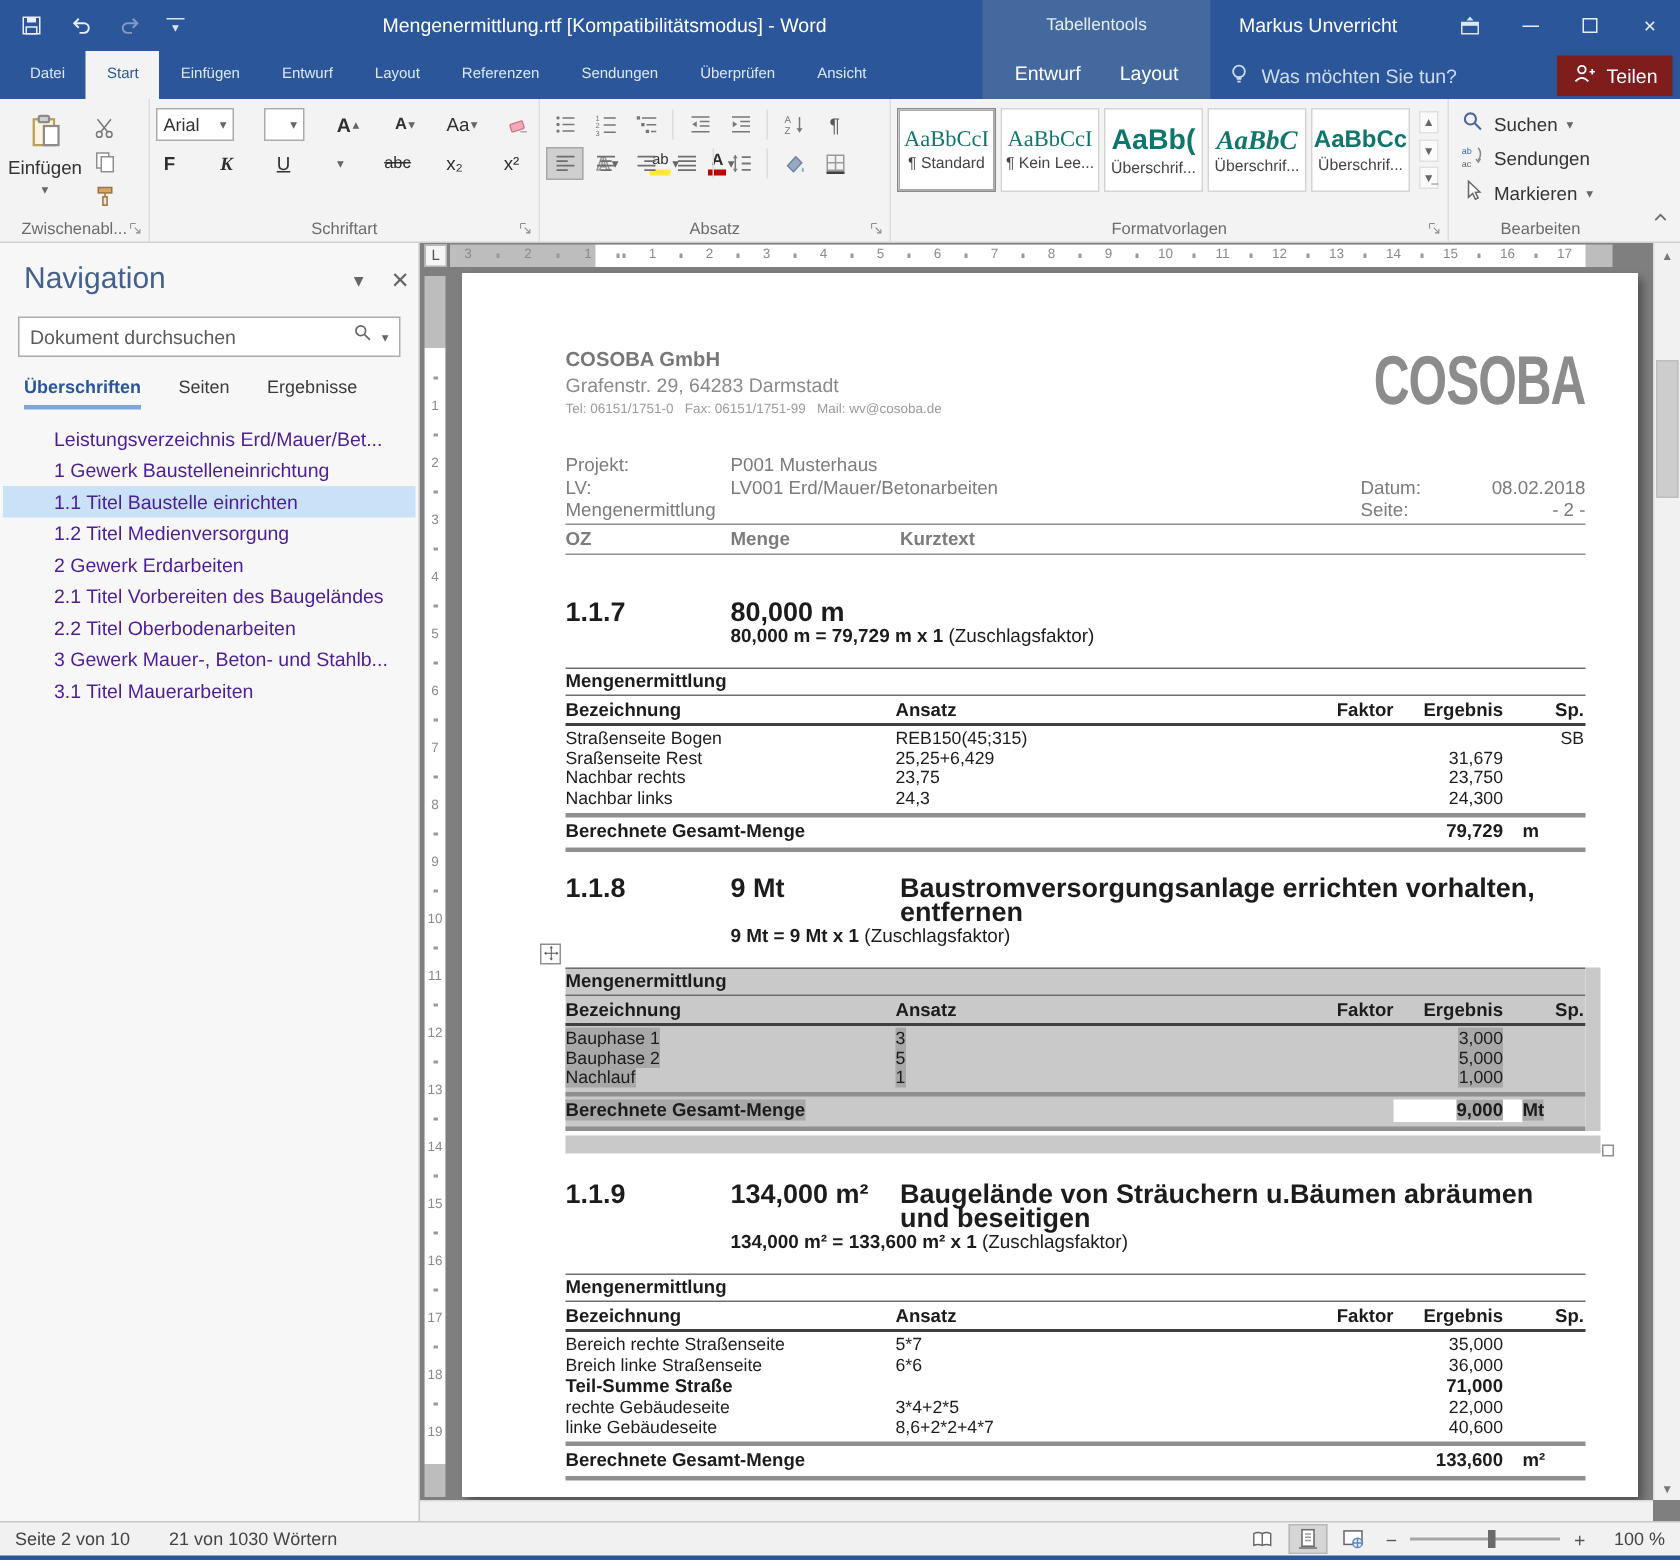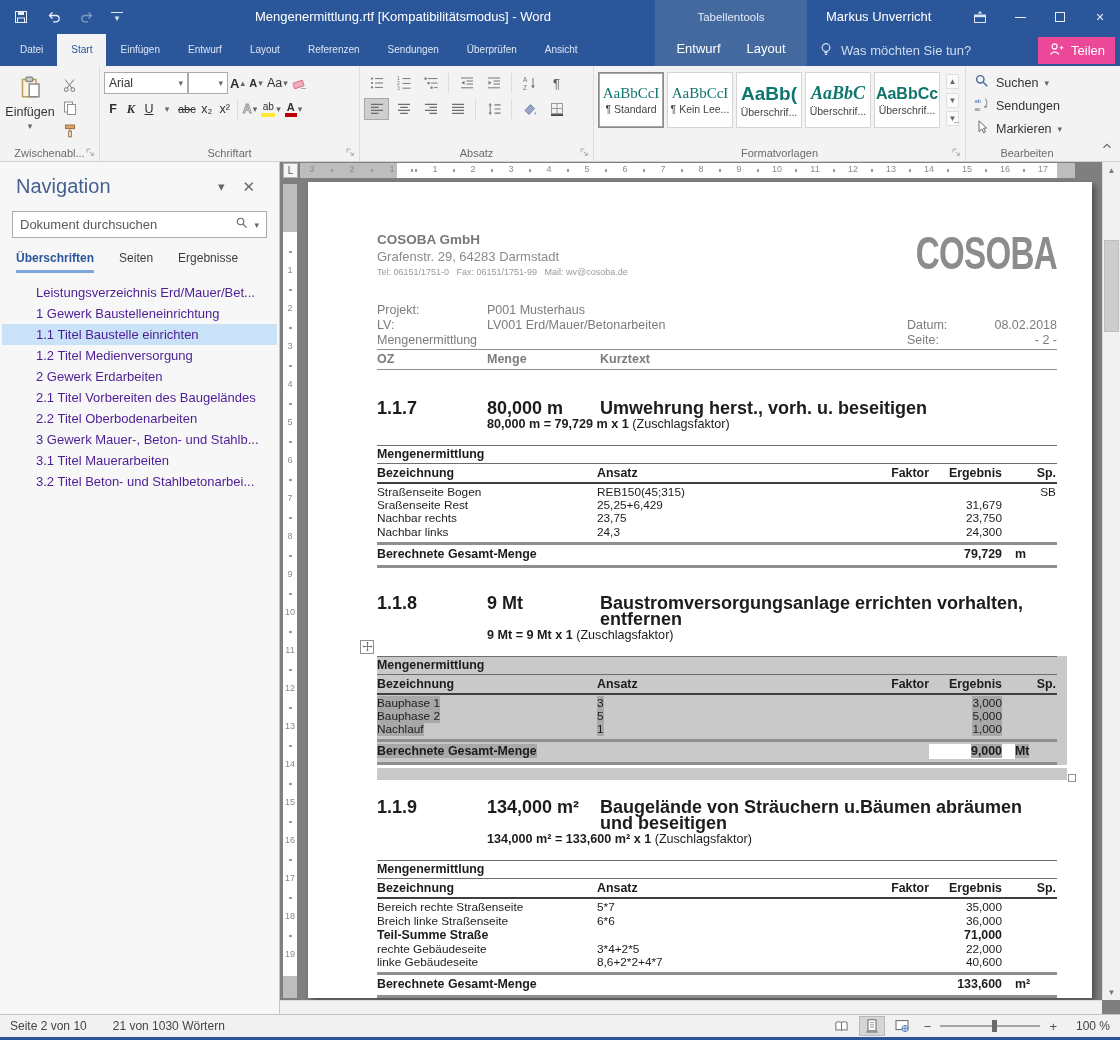--- a/index.html
+++ b/index.html
@@ -21,33 +21,33 @@
   .winicons{position:absolute;right:0;top:0;display:flex;height:34px}
   .winbtn{width:40px;height:34px;display:grid;place-items:center;font-size:14px;color:#e9eefb}
   .minbar{width:11px;height:1px;background:#e9eefb}
   .maxbox{width:10px;height:10px;border:1px solid #e9eefb}
 
   
   .tabrow{height:32px;background:#2b579a;display:flex;padding-left:6px;position:relative}
   .rtab{padding:0 14px;line-height:32px;font-size:10px;color:#dce6f5;white-space:nowrap}
   .rtab.active{background:#f3f3f3;color:#2b579a}
   .tellme{position:absolute;left:818px;top:0;height:32px;display:flex;align-items:center;gap:7px;font-size:13px;color:#cfdcf0}
-  .sharebtn{position:absolute;right:5px;top:3px;height:27px;background:#ec4899;color:#fff;display:flex;align-items:center;gap:7px;padding:0 10px;font-size:13px}
+  .sharebtn{position:absolute;right:5px;top:3px;height:27px;background:#7f1d1d;color:#fff;display:flex;align-items:center;gap:7px;padding:0 10px;font-size:13px}
 
   
   .ribbon{height:96px;background:#f3f3f3;border-bottom:1px solid #d0d0d0;display:flex;position:relative}
   .rgroup{position:relative;padding:4px 4px 16px 4px;border-right:1px solid #ddd;flex:none}
   .rlabel{position:absolute;bottom:2px;left:0;right:0;text-align:center;font-size:11px;color:#6b6b6b;white-space:nowrap;overflow:hidden}
   .launcher{position:absolute;bottom:3px;right:3px;width:11px;height:11px;display:grid;place-items:center}
   .g-clip{width:100px;display:flex;gap:2px}
   .pastebig{width:52px;display:flex;flex-direction:column;align-items:center;padding-top:4px;gap:2px;font-size:12.5px;color:#333}
   .clipcol{display:flex;flex-direction:column;gap:3px;padding-top:5px}
   .smbtn{width:24px;height:20px;display:grid;place-items:center}
   .g-font{width:260px}
-  .fontrow{display:flex;align-items:center;gap:0;height:26px}
+  .fontrow{display:flex;align-items:center;gap:20px;height:26px}
   .combo{background:#fff;border:1px solid #ababab;height:22px;display:flex;align-items:center;justify-content:space-between;font-size:12px;color:#333;padding:0 4px}
   .combo .car{font-size:9px;color:#666}
   .cfont{width:84px}.csize{width:40px}
   .fbtn{height:22px;min-width:18px;padding:0 2px;display:flex;align-items:center;justify-content:center;font-size:12.5px;color:#2f2f2f;gap:1px}
   .fsep{width:1px;height:20px;background:#dcdcdc;margin:0 3px}
   .b-b{font-weight:bold}.b-i{font-style:italic;font-family:"Liberation Serif",serif;font-weight:bold}.b-u{text-decoration:underline}
   .b-st{text-decoration:line-through;font-size:11px}
   .stack{display:flex;flex-direction:column;align-items:center;line-height:10px}
   .hlbar{width:14px;height:4px;background:#ffe733;margin-top:1px}
   .fcbar{width:12px;height:4px;background:#c00000;margin-top:1px}
@@ -70,21 +70,21 @@
   .stys{display:flex;flex-direction:column;justify-content:space-between;height:56px;padding:2px 0 2px 3px}
   .stysb{width:13px;height:15px;display:grid;place-items:center;font-size:8px;color:#666;border:1px solid #e0e0e0;background:#fafafa}
   .g-edit{width:122px;display:flex;flex-direction:column;gap:1px;padding-top:5px}
   .ebtn{display:flex;align-items:center;gap:6px;font-size:12.5px;color:#333;padding:2px 4px;white-space:nowrap}
   .ecar{font-size:9px;color:#666}
   .collapse{position:absolute;right:6px;bottom:4px}
 
   
   .main{display:flex;height:852px}
   .navpane{width:280px;background:#f7f7f7;border-right:1px solid #c6c6c6;flex:none}
-  .navhead{display:flex;align-items:center;padding:13px 24px 4px 16px;gap:18px}
+  .navhead{display:flex;align-items:center;padding:13px 6px 4px 16px;gap:18px}
   .navtitle{font-size:20px;color:#44618e;flex:1}
   .navico{color:#666;font-size:13px}
   .navsearch{margin:9px 12px 0 12px;height:27px;background:#fff;border:1px solid #ababab;display:flex;align-items:center;padding:0 7px;gap:5px}
   .navsearch input{border:0;outline:0;flex:1;font-size:13px;color:#444;background:transparent;font-family:"Liberation Sans",sans-serif}
   .navsearch input::placeholder{color:#5a5a5a}
   .navtabs{display:flex;margin:13px 0 0 16px}
   .ntab{margin-right:25px;padding-bottom:5px;font-size:12px;color:#3c3c3c}
   .ntab.active{color:#2b579a;font-weight:bold;border-bottom:3px solid #7da7d9}
   .navlist{margin-top:9px}
   .nitem{height:21px;line-height:21px;padding-left:34px;font-size:13px;color:#4c1d95;white-space:nowrap;overflow:hidden;text-overflow:ellipsis;margin:0 2px}
@@ -113,21 +113,21 @@
   .coname{font-weight:bold;font-size:13.5px;color:#787878}
   .coaddr{font-size:13px;color:#8a8a8a;margin-top:2px}
   .cocontact{font-size:9px;color:#9a9a9a;margin-top:3px;white-space:pre}
   .cologo{font-size:46px;font-weight:bold;color:#8c8c8c;letter-spacing:-1px;transform:scaleX(.72);transform-origin:right center;line-height:42px}
   .metarow{margin-top:26px;position:relative;font-size:12.5px;color:#7c7c7c;line-height:15px}
   .mgrid{display:grid;grid-template-columns:110px 1fr}
   .metaright{position:absolute;right:0;top:15px;width:150px}
   .mrrow{display:flex;justify-content:space-between}
   .ozhead{margin-top:1px;border-top:1px solid #909090;border-bottom:1px solid #909090;padding:2px 0 3px;display:grid;grid-template-columns:110px 113px 1fr;font-weight:bold;font-size:12.5px;color:#7c7c7c}
   .grid3{display:grid;grid-template-columns:110px 113px 1fr}
-  .doc-section{margin-top:27px}
+  .doc-section{margin-top:16px}
   .doc-section.m-first{margin-top:30px}
   .doc-section.m-tight{margin-top:19px}
   .headline{font-weight:bold;font-size:18px;line-height:16px}
   .formula{margin-left:110px;font-size:12.6px;line-height:16px}
   .fbold{font-weight:bold}
   .mtable{margin-top:13px;width:680px;position:relative;font-size:11.8px}
   .t-title{font-weight:bold;font-size:12.4px;border-top:1px solid #6e6e6e;border-bottom:1px solid #6e6e6e;padding:1px 0 2px;line-height:14px}
   .t-head,.t-row,.t-total{display:grid;grid-template-columns:220px 240px 92px 73px 55px}
   .t-head{font-weight:bold;font-size:12.4px;padding:2px 0;border-bottom:2px solid #3f3f3f;line-height:14px}
   .t-rows{padding:2px 0}
@@ -552,21 +552,20 @@
     <div class="navlist">
         <div class="nitem" title="Leistungsverzeichnis Erd/Mauer/Bet...">Leistungsverzeichnis Erd/Mauer/Bet...</div>
         <div class="nitem" title="1 Gewerk Baustelleneinrichtung">1 Gewerk Baustelleneinrichtung</div>
         <div class="nitem sel" title="1.1 Titel Baustelle einrichten">1.1 Titel Baustelle einrichten</div>
         <div class="nitem" title="1.2 Titel Medienversorgung">1.2 Titel Medienversorgung</div>
         <div class="nitem" title="2 Gewerk Erdarbeiten">2 Gewerk Erdarbeiten</div>
         <div class="nitem" title="2.1 Titel Vorbereiten des Baugeländes">2.1 Titel Vorbereiten des Baugeländes</div>
         <div class="nitem" title="2.2 Titel Oberbodenarbeiten">2.2 Titel Oberbodenarbeiten</div>
         <div class="nitem" title="3 Gewerk Mauer-, Beton- und Stahlb...">3 Gewerk Mauer-, Beton- und Stahlb...</div>
         <div class="nitem" title="3.1 Titel Mauerarbeiten">3.1 Titel Mauerarbeiten</div>
-        <div class="nitem" title="3.2 Titel Beton- und Stahlbetonarbei...">3.2 Titel Beton- und Stahlbetonarbei...</div>
       </div>
   </div>
 
   <div class="docwrap">
     <div class="tabsel">L</div>
     <div class="hruler">
         <div class="hwhite"></div>
         <span class="rnum" style="left: 12px;">3</span>
         <span class="rdot" style="left: 32px;"></span>
         <span class="rnum" style="left: 52px;">2</span>
@@ -682,21 +681,20 @@
         <div class="ozhead">
           <span>OZ</span>
           <span>Menge</span>
           <span>Kurztext</span>
         </div>
         <div id="sections">
             <div class="doc-section m-first">
               <div class="headline grid3">
                 <div>1.1.7</div>
                 <div>80,000 m</div>
-                <div>Umwehrung herst., vorh. u. beseitigen</div>
               </div>
               <div class="formula"><span class="fbold">80,000 m = 79,729 m x 1</span><span class="fnote"> (Zuschlagsfaktor)</span></div>
               <div class="mtable">
                 <div class="t-title">Mengenermittlung</div>
                 <div class="t-head">
                   <div class="c-bez">Bezeichnung</div>
                   <div class="c-ans">Ansatz</div>
                   <div class="c-fak c-r">Faktor</div>
                   <div class="c-erg c-r">Ergebnis</div>
                   <div class="c-sp">Sp.</div>

